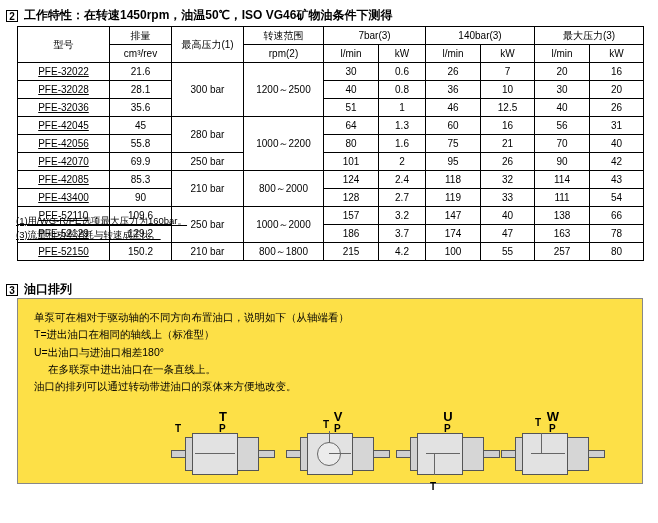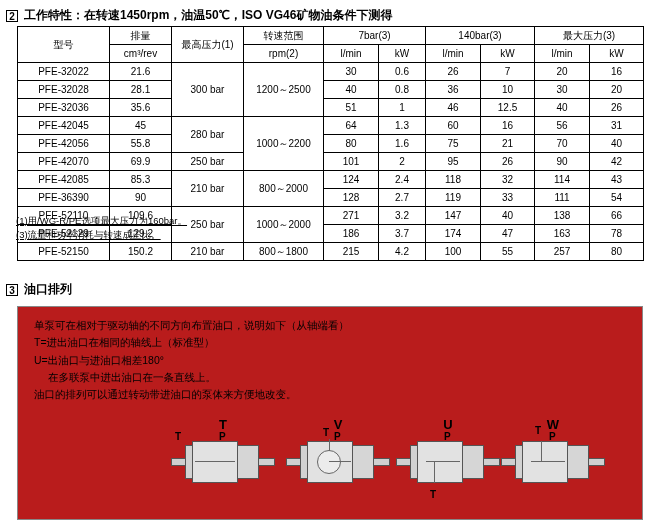--- a/index.html
+++ b/index.html
@@ -66,41 +66,41 @@
     vertical-align: middle;
     padding: 0;
     height: 17px;
     font-weight: normal;
   }
   table.spec thead th {
     font-size: 10px;
     line-height: 1.1;
   }
   .hdr-small { font-size: 9.5px; }
-  td.model { text-align: left; padding-left: 8px; }
+  td.model { text-align: left; padding-left: 8px; text-decoration: underline; }
   .notes {
     position: absolute;
     left: 16px;
     top: 214px;
     font-size: 9.5px;
     line-height: 1.5;
     white-space: nowrap;
     text-decoration: underline;
   }
 
   
   .panel {
     position: absolute;
     left: 17px;
-    top: 306px;
+    top: 298px;
     width: 626px;
-    height: 214px;
+    height: 186px;
     border: 1px solid #888;
     box-sizing: border-box;
-    background: #b91c1c;
+    background: #fde047;
   }
   .panel-text {
     position: absolute;
     left: 16px;
     top: 10px;
     font-size: 10.5px;
     line-height: 1.65;
   }
   .panel-text .ind1 { padding-left: 0px; }
   .panel-text .ind2 { padding-left: 14px; }
@@ -303,35 +303,35 @@
           <td rowspan="2">210 bar</td>
           <td rowspan="2">800～2000</td>
           <td>124</td>
           <td>2.4</td>
           <td>118</td>
           <td>32</td>
           <td>114</td>
           <td>43</td>
         </tr>
         <tr>
-          <td class="model">PFE-36390</td>
+          <td class="model">PFE-43400</td>
           <td>90</td>
           <td>128</td>
           <td>2.7</td>
           <td>119</td>
           <td>33</td>
           <td>111</td>
           <td>54</td>
         </tr>
         <tr>
           <td class="model">PFE-52110</td>
           <td>109.6</td>
           <td rowspan="2">250 bar</td>
           <td rowspan="2">1000～2000</td>
-          <td>271</td>
+          <td>157</td>
           <td>3.2</td>
           <td>147</td>
           <td>40</td>
           <td>138</td>
           <td>66</td>
         </tr>
         <tr>
           <td class="model">PFE-52129</td>
           <td>129.2</td>
           <td>186</td>

